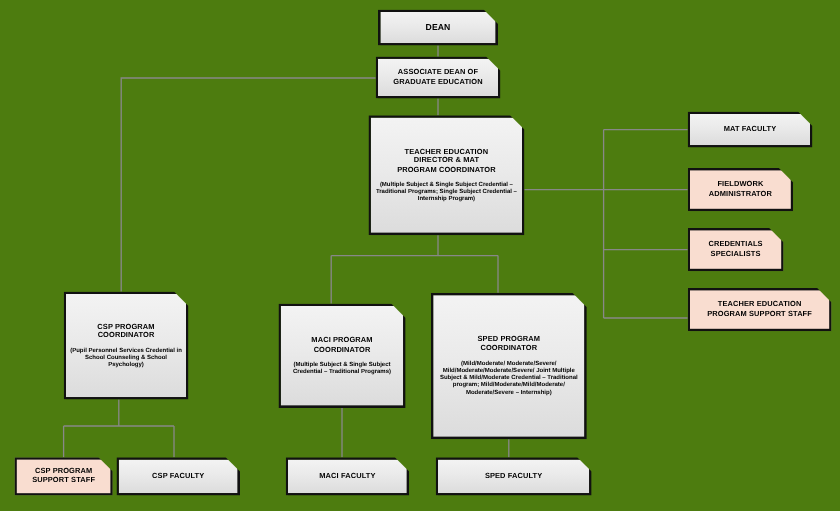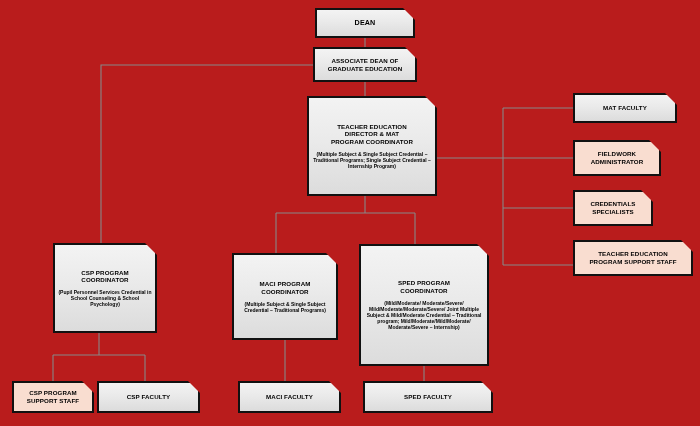--- a/index.html
+++ b/index.html
@@ -4,21 +4,21 @@
 <style>
   html, body {
     margin: 0;
     padding: 0;
     background: #ffffff;
   }
   #chart-root {
     position: relative;
     width: 700px;
     height: 426px;
-    background: #b91c1c;
+    background: #4d7c0f;
     font-family: "Liberation Sans", sans-serif;
     overflow: hidden;
   }
   #connector-layer {
     position: absolute;
     left: 0;
     top: 0;
     width: 700px;
     height: 426px;
     pointer-events: none;

